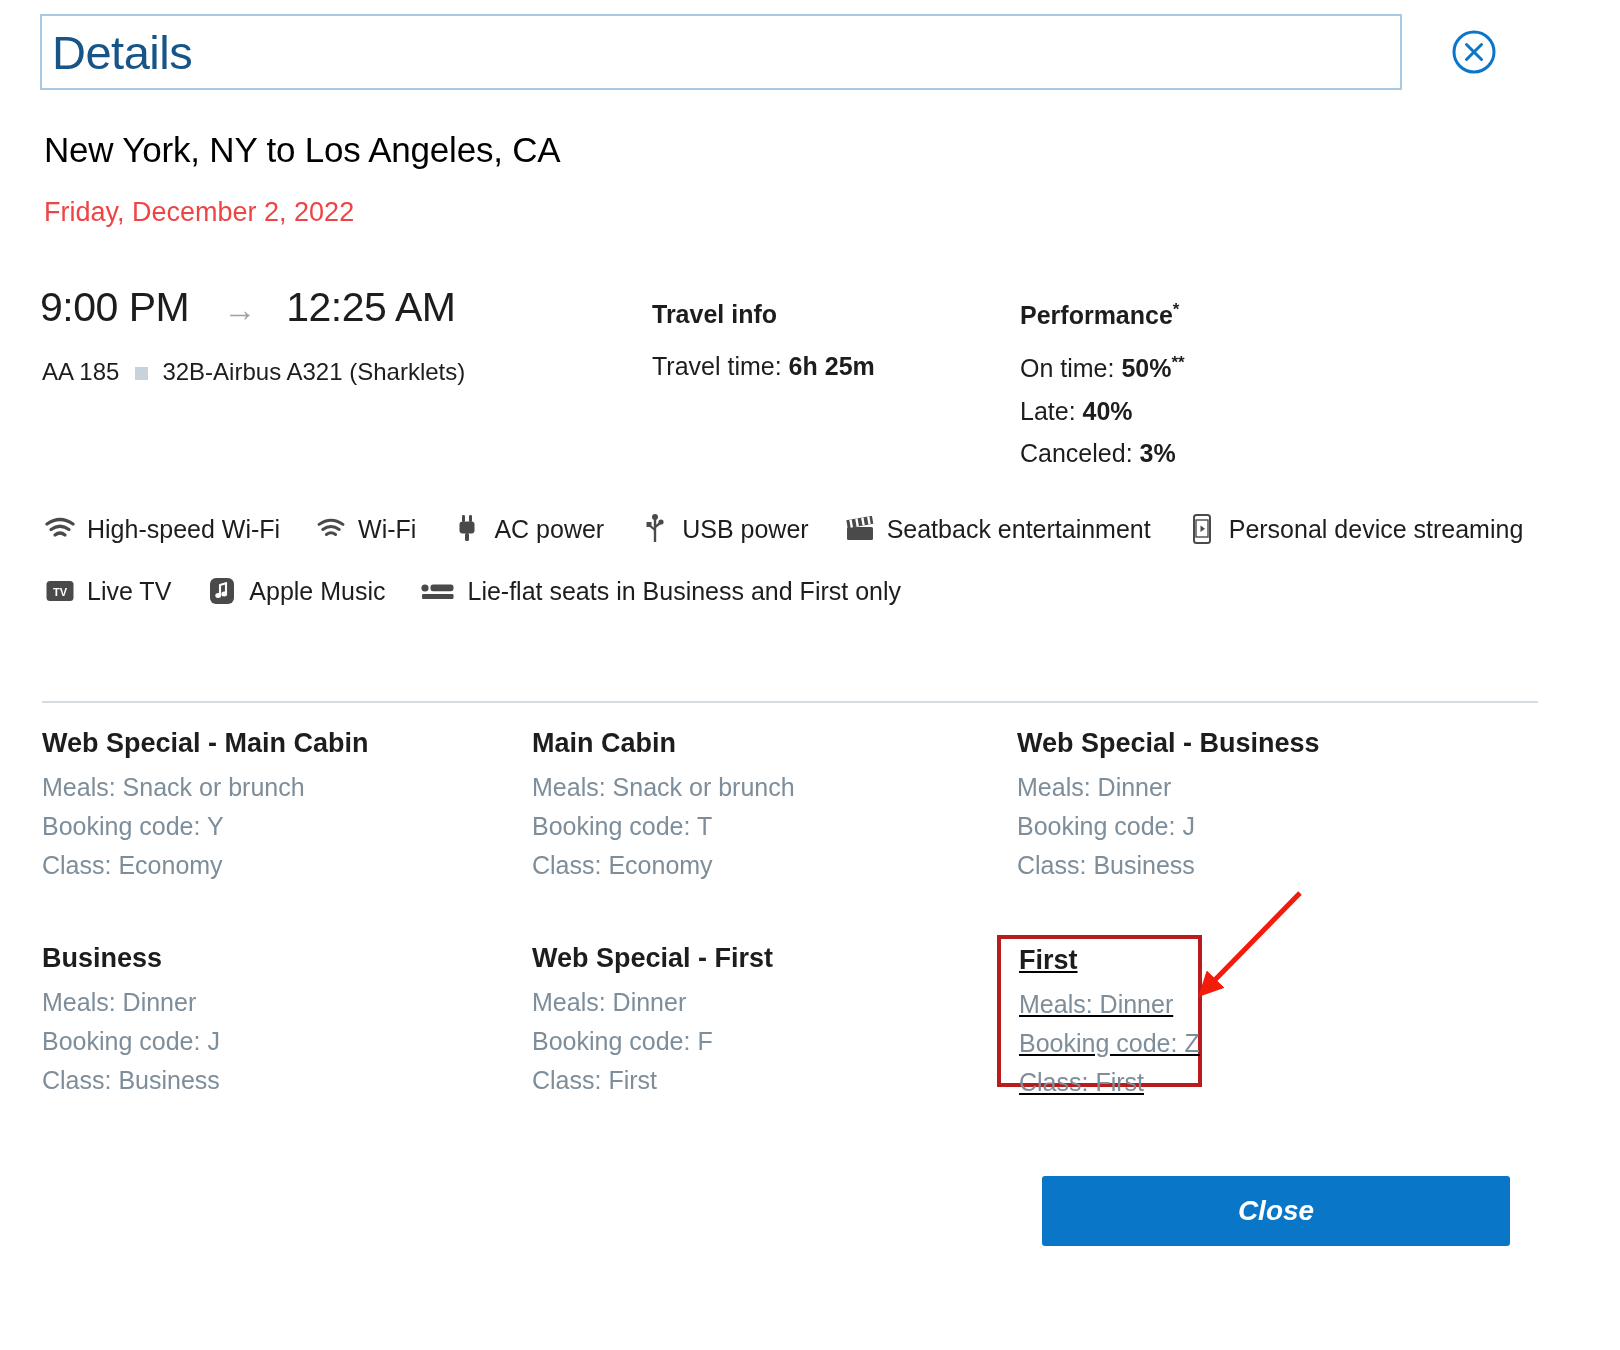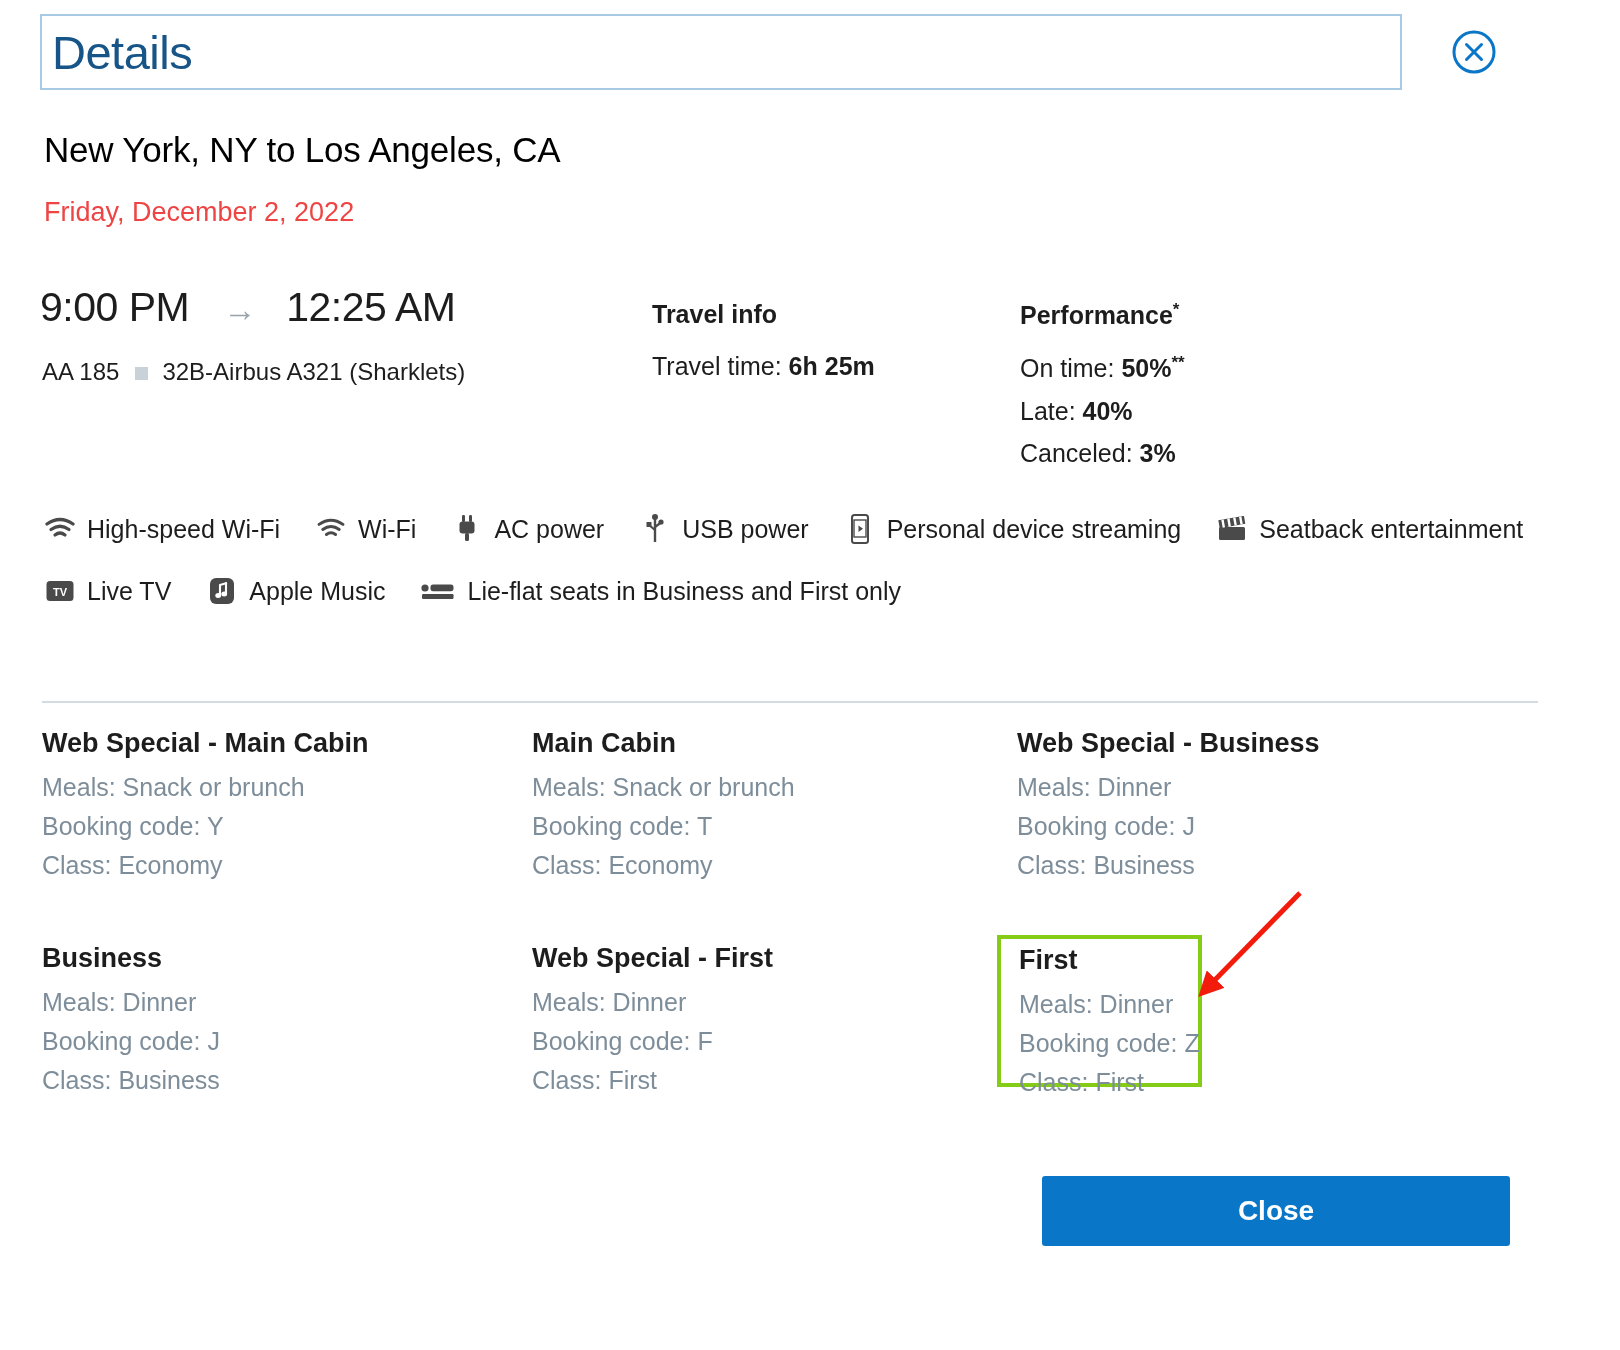--- a/index.html
+++ b/index.html
@@ -181,26 +181,27 @@
   .fare-line {
     font-size: 25px;
     color: #7d8d99;
     margin: 0 0 10px 2px;
     white-space: nowrap;
   }
   .row-gap { height: 53px; }
 
   
   .fare-cell.highlight {
-    border: 4px solid #84cc16;
+    border: 4px solid #b91c1c;
     padding: 6px 0 10px 18px;
     margin-left: -18px;
     margin-top: -8px;
     width: 205px;
     height: 152px;
+    text-decoration: underline;
   }
   .fare-cell.highlight .fare-title { margin-left: 0; }
   .fare-cell.highlight .fare-line { margin-left: 0; }
 
   
   .annot-arrow {
     position: absolute;
     left: 1180px; top: 885px;
     width: 130px; height: 120px;
     pointer-events: none;
@@ -215,20 +216,21 @@
     color: #ffffff;
     border: none;
     border-radius: 3px;
     font-size: 28px;
     font-family: "Liberation Sans", sans-serif;
     font-weight: bold;
     cursor: pointer;
     display: flex;
     align-items: center;
     justify-content: center;
+    font-style: italic;
   }
 </style>
 </head>
 <body>
 
 <div id="page">
 
   <div class="header-row">
     <div class="title-box">
       <span class="title-text">Details</span>
@@ -311,49 +313,49 @@
           <svg width="18" height="30" viewBox="0 0 18 30">
             <circle cx="9" cy="3" r="3" fill="#4a4a4a"></circle>
             <line x1="9" y1="5" x2="9" y2="28" stroke="#4a4a4a" stroke-width="2.4"></line>
             <path d="M9 16 L3 11" stroke="#4a4a4a" stroke-width="2.2" fill="none"></path>
             <rect x="0.5" y="8" width="5" height="5" fill="#4a4a4a"></rect>
             <path d="M9 13 L15 8.5" stroke="#4a4a4a" stroke-width="2.2" fill="none"></path>
             <circle cx="15" cy="8" r="2.6" fill="#4a4a4a"></circle>
           </svg>
         </span>
         <span class="amen-lbl">USB power</span>
-      </div>
-
-      <div class="amen">
-        <span class="amen-ico">
-          <svg width="18" height="30" viewBox="0 0 18 30">
-            <rect x="1" y="1" width="16" height="28" rx="2.5" fill="none" stroke="#4a4a4a" stroke-width="2"></rect>
-            <rect x="3" y="6" width="12" height="17" fill="none" stroke="#4a4a4a" stroke-width="1.4"></rect>
-            <polygon points="7.5,11.5 12,14.8 7.5,18" fill="#4a4a4a"></polygon>
-          </svg>
-        </span>
-        <span class="amen-lbl">Personal device streaming</span>
       </div>
 
       <div class="amen">
         <span class="amen-ico">
           <svg width="28" height="26" viewBox="0 0 28 26">
             <rect x="1" y="11" width="26" height="13" rx="1.5" fill="#4a4a4a"></rect>
             <g transform="rotate(-10 14 7)">
               <rect x="1" y="2" width="26" height="8" fill="#4a4a4a"></rect>
               <rect x="4" y="2" width="2.4" height="8" fill="#ffffff"></rect>
               <rect x="10" y="2" width="2.4" height="8" fill="#ffffff"></rect>
               <rect x="16" y="2" width="2.4" height="8" fill="#ffffff"></rect>
               <rect x="22" y="2" width="2.4" height="8" fill="#ffffff"></rect>
             </g>
           </svg>
         </span>
         <span class="amen-lbl">Seatback entertainment</span>
       </div>
 
+      <div class="amen">
+        <span class="amen-ico">
+          <svg width="18" height="30" viewBox="0 0 18 30">
+            <rect x="1" y="1" width="16" height="28" rx="2.5" fill="none" stroke="#4a4a4a" stroke-width="2"></rect>
+            <rect x="3" y="6" width="12" height="17" fill="none" stroke="#4a4a4a" stroke-width="1.4"></rect>
+            <polygon points="7.5,11.5 12,14.8 7.5,18" fill="#4a4a4a"></polygon>
+          </svg>
+        </span>
+        <span class="amen-lbl">Personal device streaming</span>
+      </div>
+
     </div>
 
     <div class="amen-row" style="margin-top:14px;">
 
       <div class="amen">
         <span class="amen-ico">
           <svg width="28" height="22" viewBox="0 0 28 22">
             <rect x="0.5" y="1" width="27" height="20" rx="3.5" fill="#4a4a4a"></rect>
             <text x="14" y="15.5" font-family="Liberation Sans, sans-serif" font-size="11" font-weight="bold" fill="#ffffff" text-anchor="middle">TV</text>
           </svg>

